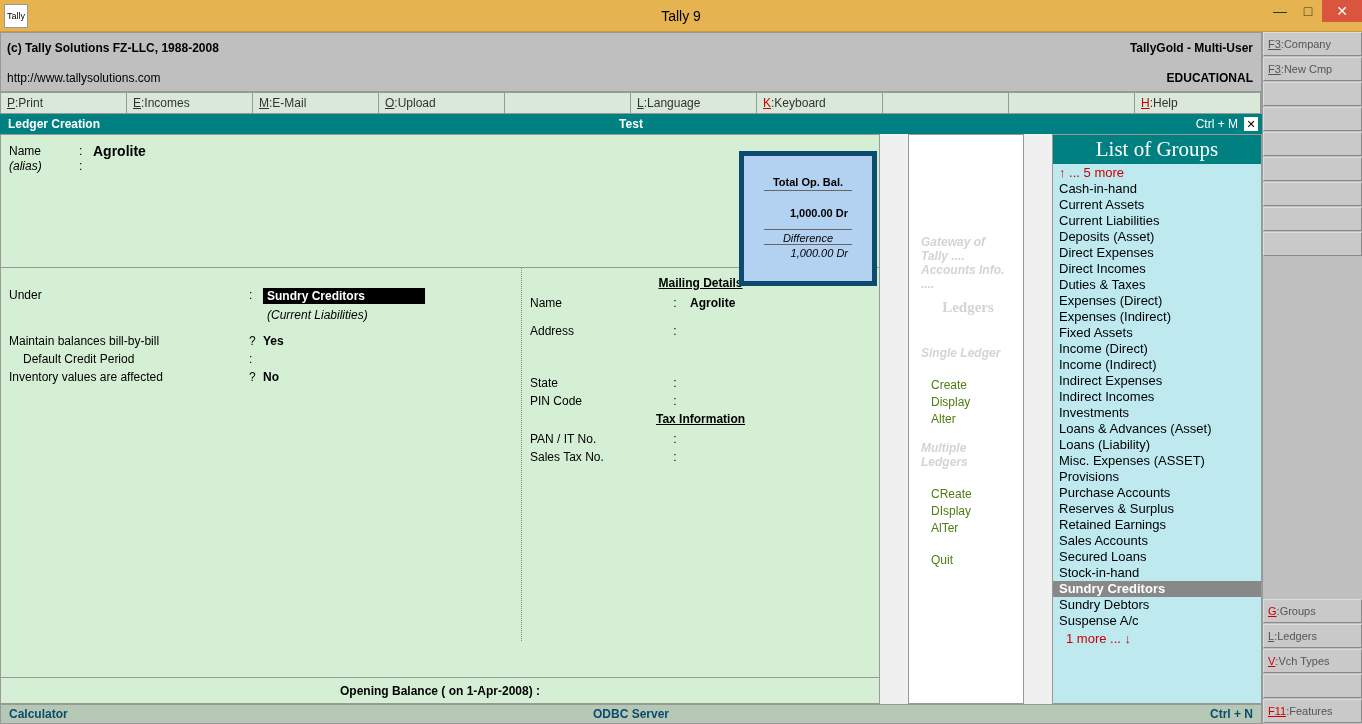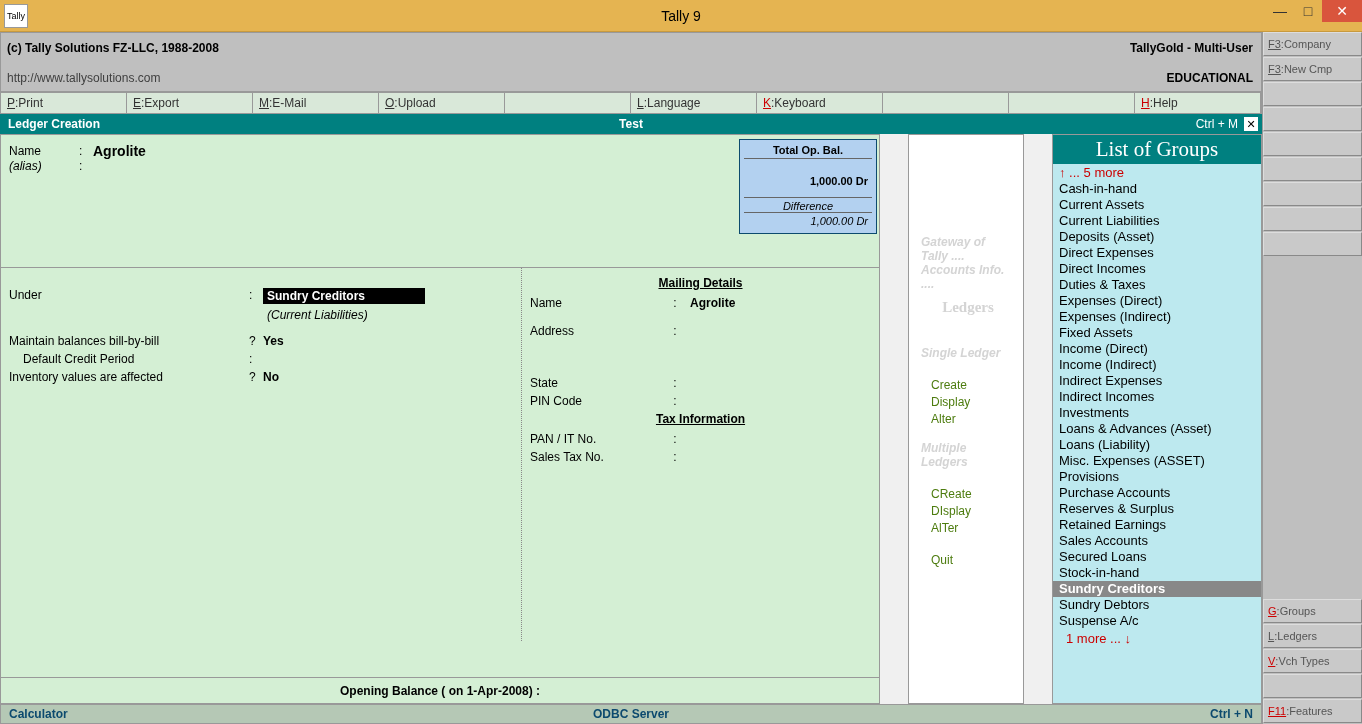--- a/index.html
+++ b/index.html
@@ -79,21 +79,21 @@
   font-weight: bold;
   position: absolute;
   top: 8px; left: 6px;
 }
 .edition-text {
   font-weight: bold;
   position: absolute;
   top: 8px; right: 8px;
 }
 .url-text {
-  color: #404040;
+  color: #000000;
   position: absolute;
   bottom: 6px; left: 6px;
 }
 .edu-text {
   font-weight: bold;
   position: absolute;
   bottom: 6px; right: 8px;
 }
 .menu-bar {
   display: flex;
@@ -144,26 +144,26 @@
 .name-section {
   padding: 8px;
   height: 132px;
 }
 .name-row { display: flex; align-items: center; }
 .name-label { width: 70px; }
 .name-value { font-weight: bold; font-size: 14px; }
 .alias-label { font-style: italic; }
 .opbal-box {
   position: absolute;
-  top: 4px;
+  top: 16px;
   right: 2px;
   width: 138px;
   background: #b3d1f0;
-  border: 1px solid #0c4a6e;
-  padding: 4px;
+  border: 5px solid #0c4a6e;
+  padding: 20px;
   font-size: 11px;
 }
 .opbal-title {
   text-align: center;
   font-weight: bold;
   border-bottom: 1px solid #666;
   padding-bottom: 2px;
 }
 .opbal-amt {
   text-align: right;
@@ -313,21 +313,21 @@
   <div class="left-area">
     <div class="copyright-bar">
       <div class="copyright-text">(c) Tally Solutions FZ-LLC, 1988-2008</div>
       <div class="edition-text">TallyGold - Multi-User</div>
       <div class="url-text">http://www.tallysolutions.com</div>
       <div class="edu-text">EDUCATIONAL</div>
     </div>
 
     <div class="menu-bar">
       <div class="menu-item"><span class="key">P</span>: <span>Print</span></div>
-      <div class="menu-item"><span class="key">E</span>: <span>Export</span></div>
+      <div class="menu-item"><span class="key">E</span>: <span>Incomes</span></div>
       <div class="menu-item"><span class="key">M</span>: <span>E-Mail</span></div>
       <div class="menu-item"><span class="key">O</span>: <span>Upload</span></div>
       <div class="menu-item"></div>
       <div class="menu-item"><span class="key">L</span>: <span>Language</span></div>
       <div class="menu-item kbd"><span class="key">K</span>: <span>Keyboard</span></div>
       <div class="menu-item"></div>
       <div class="menu-item"></div>
       <div class="menu-item kbd"><span class="key">H</span>: <span>Help</span></div>
     </div>
 

